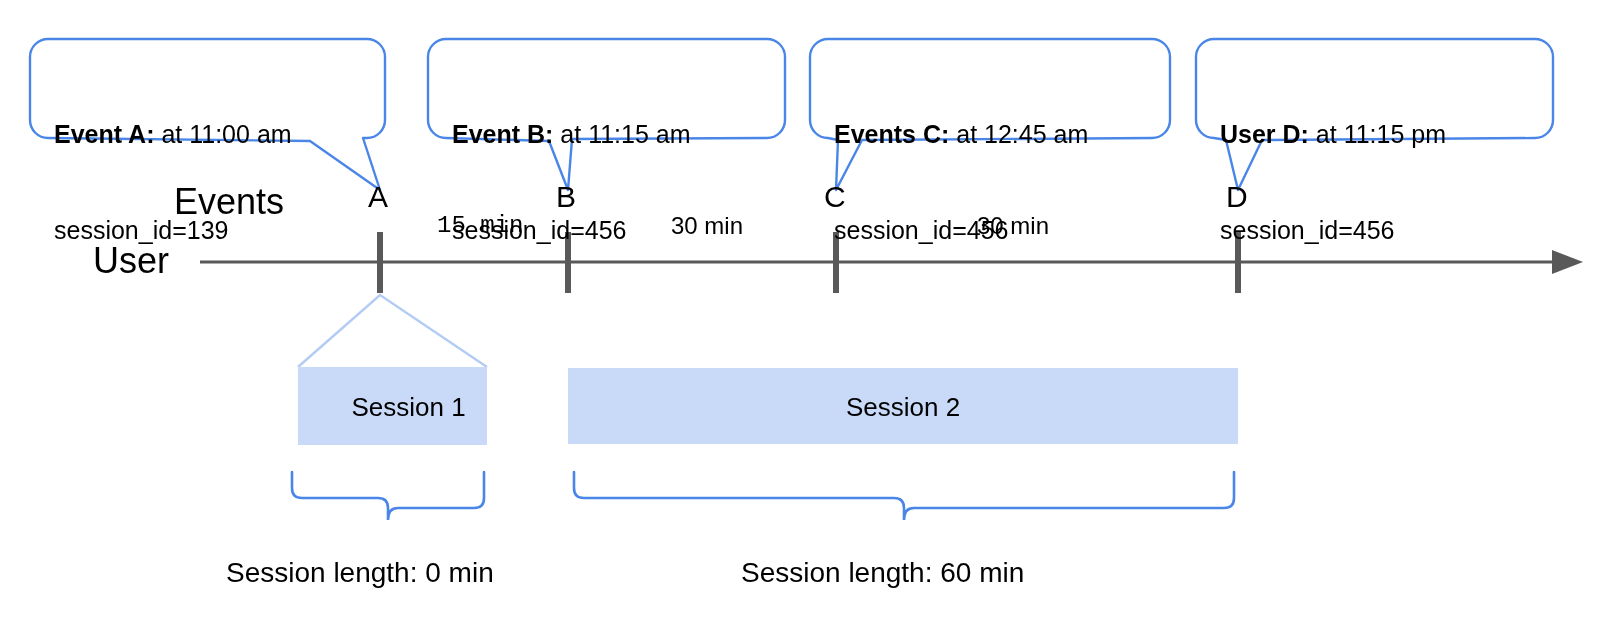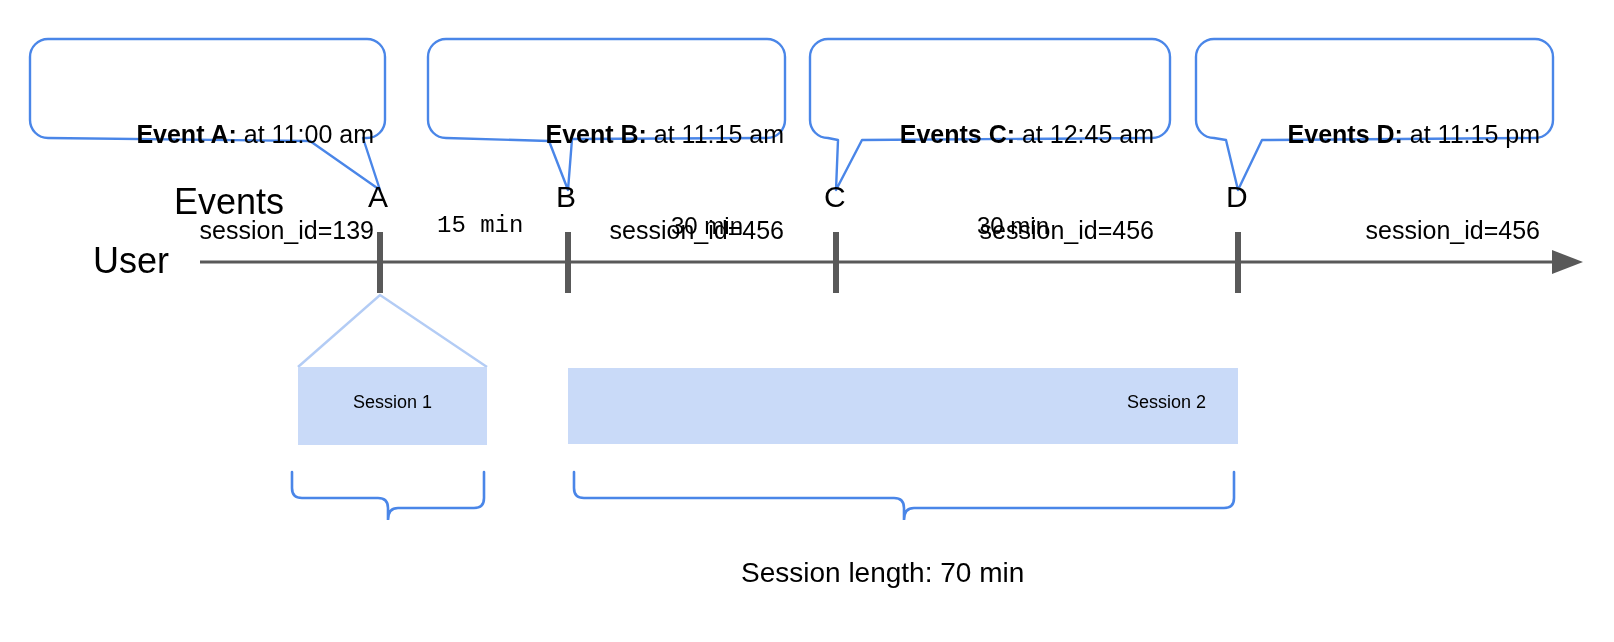--- a/index.html
+++ b/index.html
@@ -1,28 +1,28 @@
 <!DOCTYPE html>
 <html><head>
 <meta charset="utf-8">
 <style>
   html,body{margin:0;padding:0;background:#ffffff;}
   body{width:1614px;height:642px;position:relative;overflow:hidden;
        font-family:"Liberation Sans",sans-serif;color:#000;}
   #stage{position:absolute;left:0;top:0;width:1614px;height:642px;}
   svg.layer{position:absolute;left:0;top:0;width:1614px;height:642px;overflow:visible;}
-  .txt{position:absolute;white-space:pre;text-align:right;}
+  .txt{position:absolute;white-space:pre;}
 
   .bubble-text{font-size:25px;line-height:32px;letter-spacing:0px;}
   .bubble-text .b{font-weight:bold;}
   .tick-label{font-size:30px;}
   .axis-label-small{font-size:36px;}
   .axis-label-big{font-size:36px;}
   .gap-label{font-size:24px;}
-  .session-label{font-size:18px;}
+  .session-label{font-size:26px;margin-left:16px;}
   .len-label{font-size:28px;}
 </style>
 </head>
 <body>
 
 <div id="stage">
 
   <svg class="layer" viewBox="0 0 1614 642">
 
     <g>
@@ -93,45 +93,46 @@
                L1224 526 Q1234 526 1234 516
                L1234 490" transform="translate(0,-18)"></path>
     </g>
   </svg>
 
   <div class="txt bubble-text" style="left:54px;top:54px;width:320px;">
     <div><span class="b">Event A:</span><span> at 11:00 am</span></div>
     <div>session_id=139</div>
   </div>
 
-  <div class="txt bubble-text" style="left:464px;top:54px;width:320px;">
+  <div class="txt bubble-text" style="left:452px;top:54px;width:320px;">
     <div><span class="b">Event B:</span><span> at 11:15 am</span></div>
     <div>session_id=456</div>
   </div>
 
   <div class="txt bubble-text" style="left:834px;top:54px;width:320px;">
     <div><span class="b">Events C:</span><span> at 12:45 am</span></div>
     <div>session_id=456</div>
   </div>
 
   <div class="txt bubble-text" style="left:1220px;top:54px;width:320px;">
-    <div><span class="b">Events D:</span><span> at 11:15 pm</span></div>
+    <div><span class="b">User D:</span><span> at 11:15 pm</span></div>
     <div>session_id=456</div>
   </div>
 
   <div class="txt axis-label-small" style="left:174px;top:181px;">Events</div>
   <div class="txt axis-label-big" style="left:93px;top:240px;">User</div>
 
   <div class="txt tick-label" style="left:368px;top:180px;">A</div>
   <div class="txt tick-label" style="left:556px;top:180px;">B</div>
   <div class="txt tick-label" style="left:824px;top:180px;">C</div>
   <div class="txt tick-label" style="left:1226px;top:180px;">D</div>
 
   <div class="txt gap-label" style="left:437px;top:212px;font-family:Liberation Mono, monospace;">15 min</div>
   <div class="txt gap-label" style="left:671px;top:212px;">30 min</div>
   <div class="txt gap-label" style="left:977px;top:212px;">30 min</div>
 
   <div class="txt session-label" style="left:298px;top:392px;width:189px;text-align:center;">Session 1</div>
-  <div class="txt session-label" style="left:568px;top:392px;width:638px;text-align:right;">Session 2</div>
+  <div class="txt session-label" style="left:568px;top:392px;width:638px;text-align:center;">Session 2</div>
 
-  <div class="txt len-label" style="left:741px;top:557px;">Session length: 70 min</div>
+  <div class="txt len-label" style="left:226px;top:557px;">Session length: 0 min</div>
+  <div class="txt len-label" style="left:741px;top:557px;">Session length: 60 min</div>
 
 </div>
 
 </body></html>

